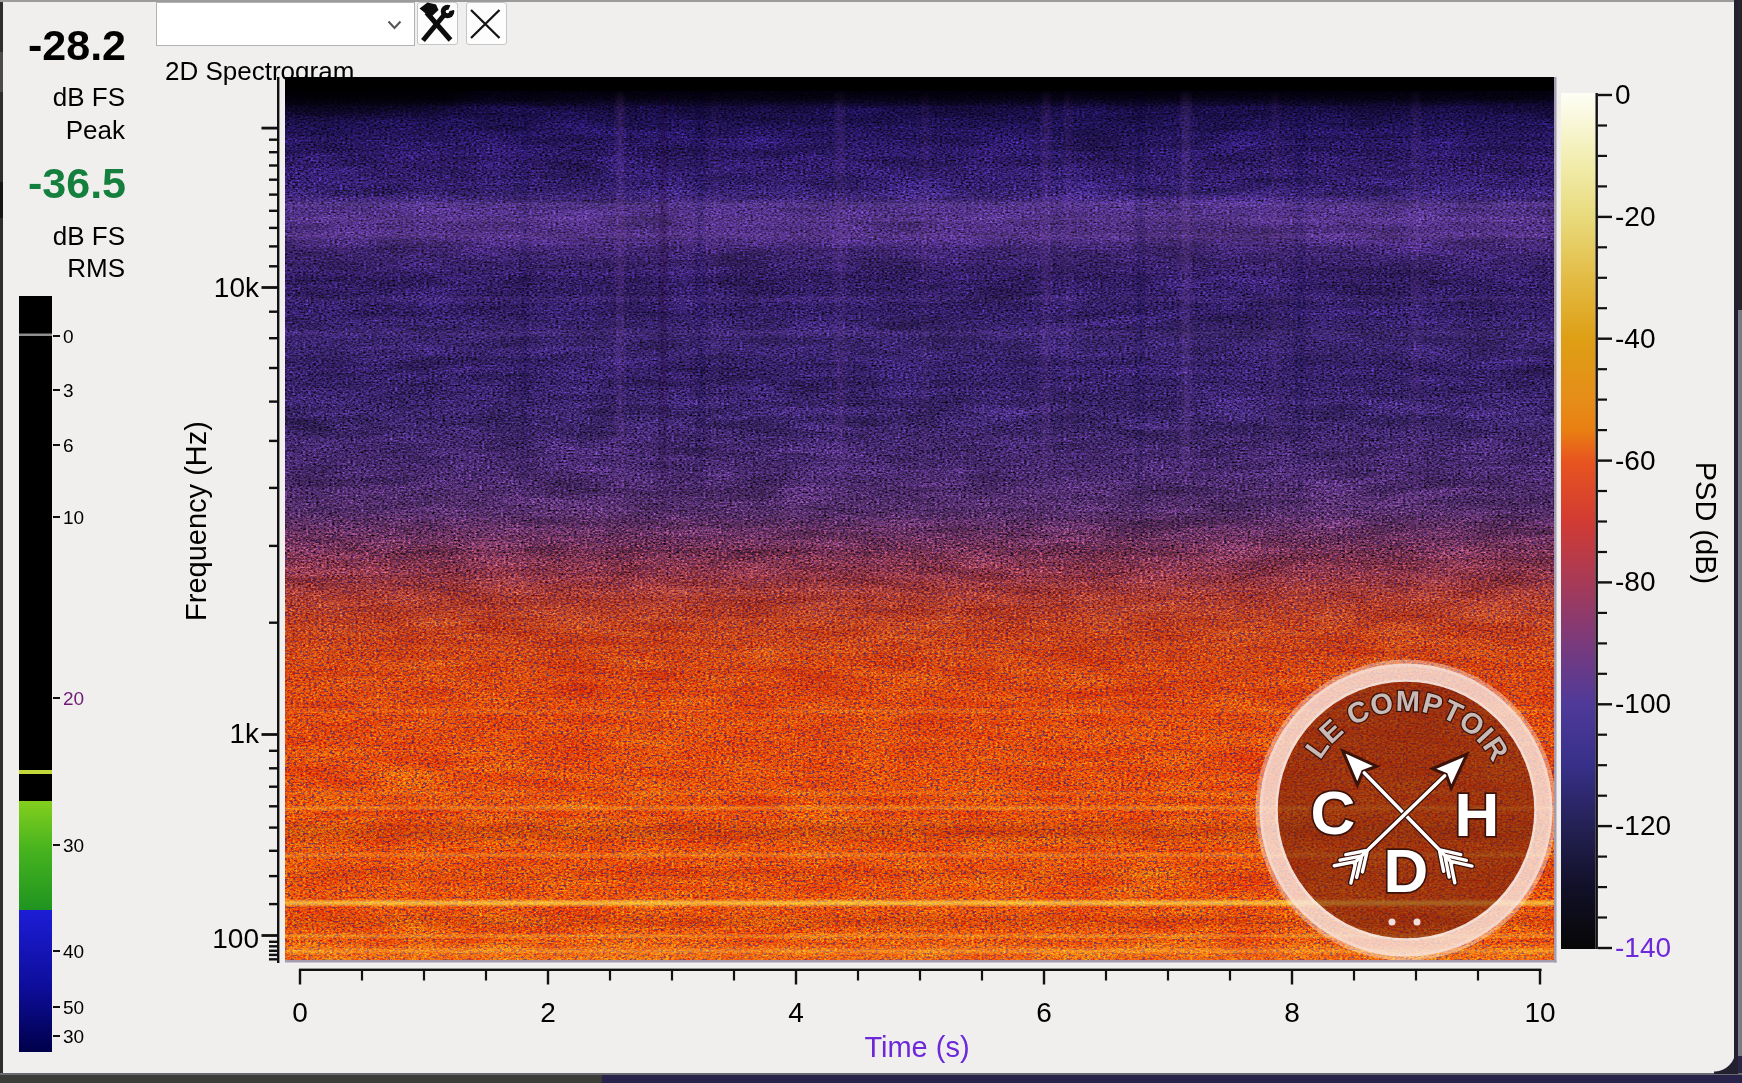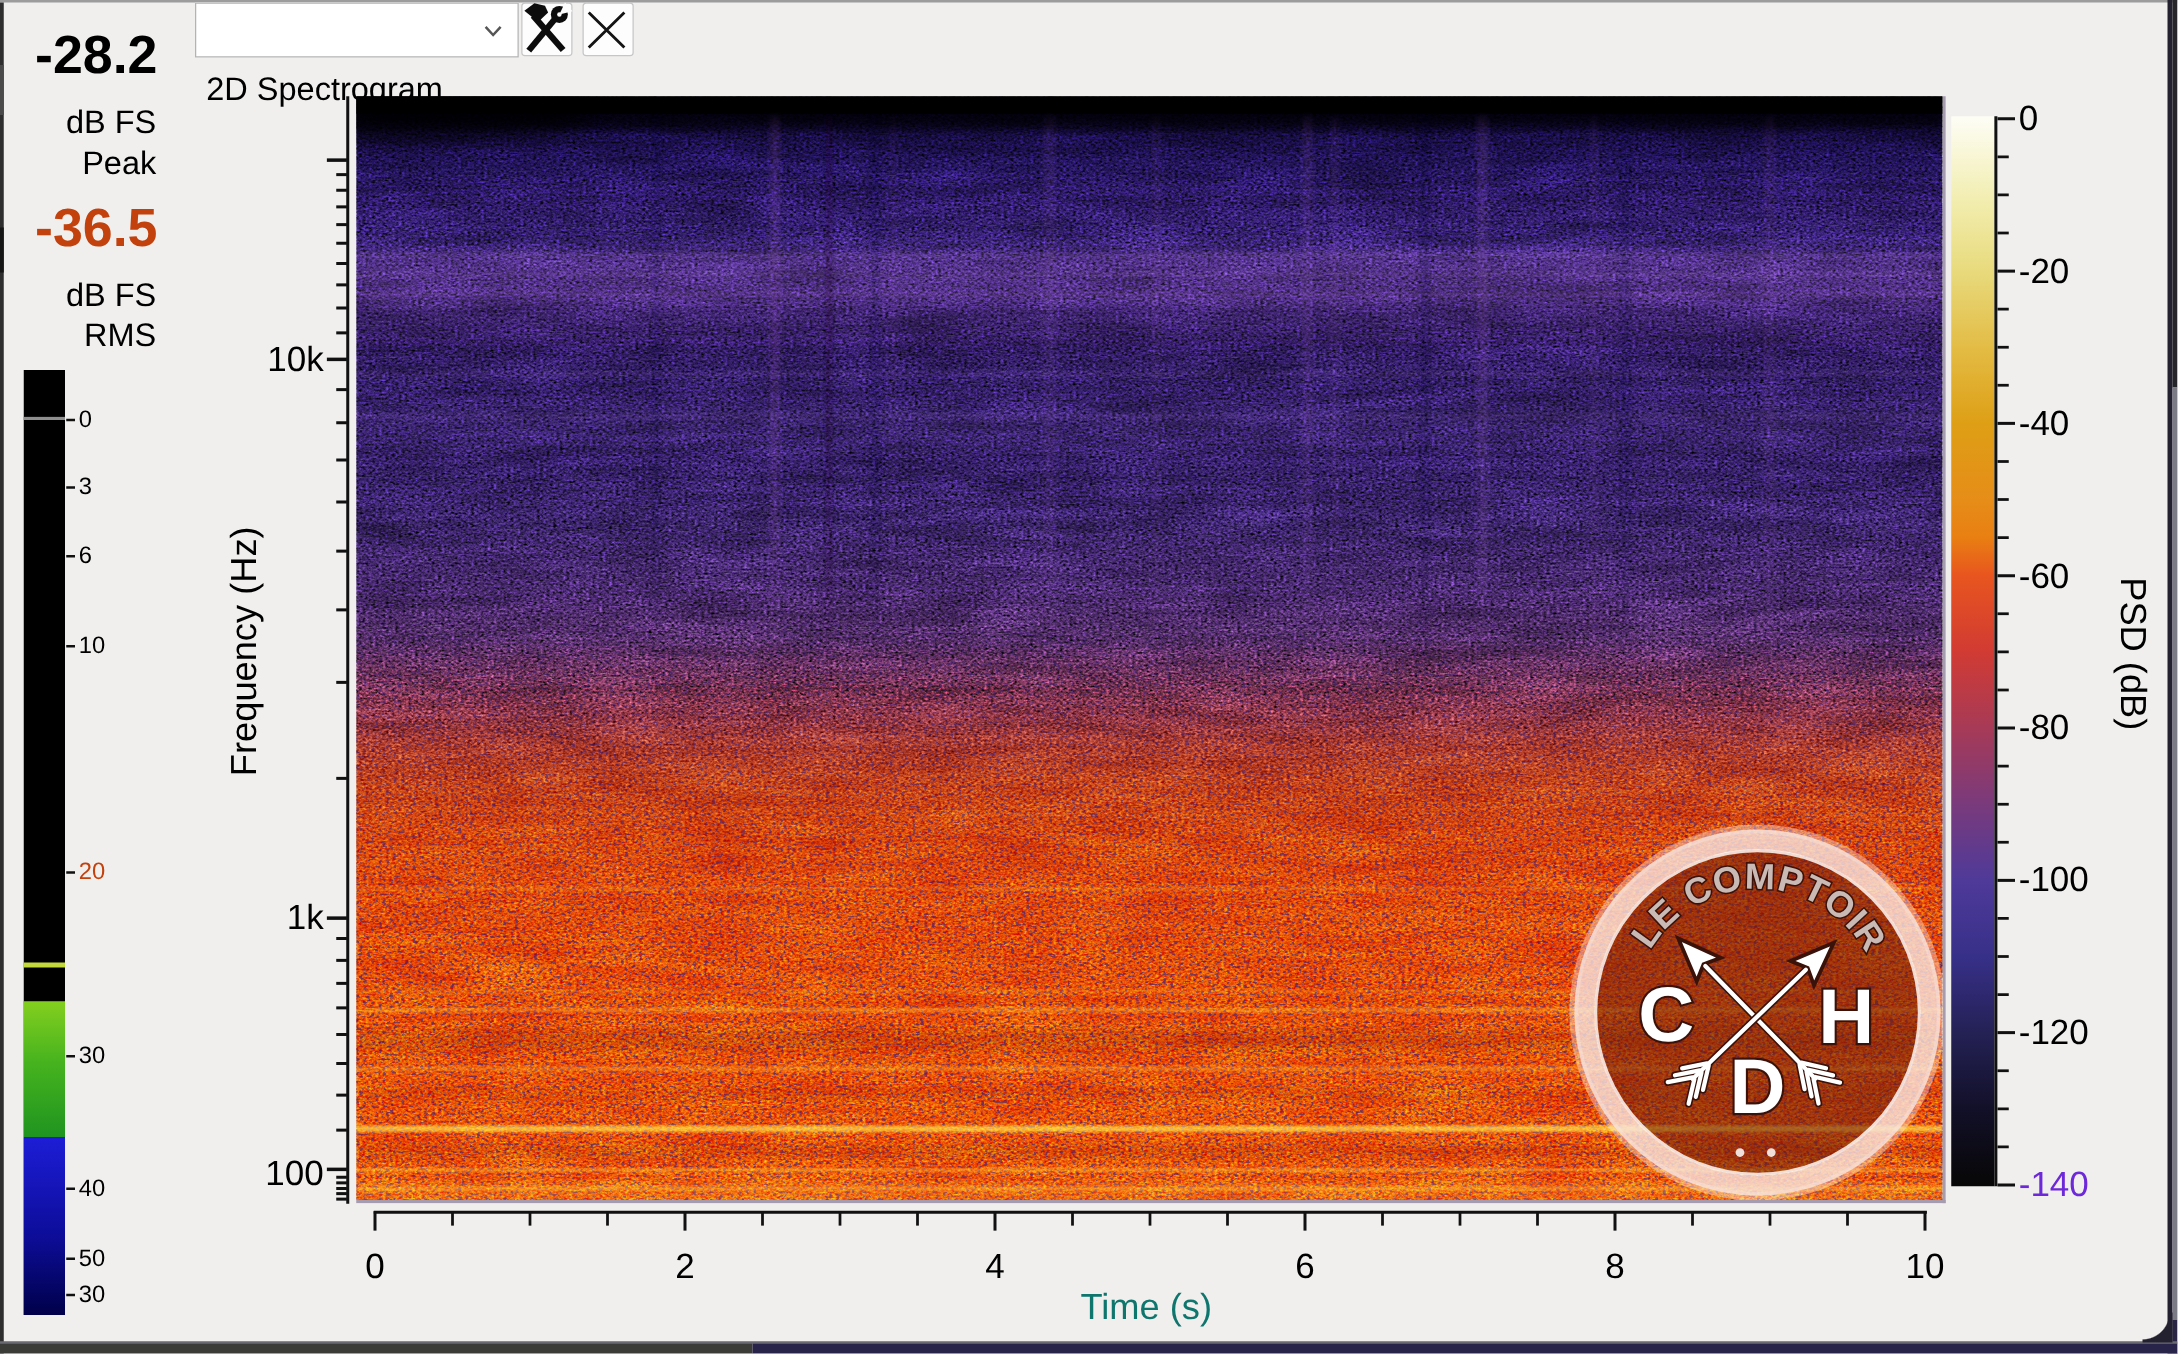--- a/index.html
+++ b/index.html
@@ -344,28 +344,28 @@
         <text x="-73" y="2" font-size="62" font-weight="700" fill="#fff" stroke="#3a120a" stroke-width="3.5" paint-order="stroke" text-anchor="middle" dominant-baseline="central" font-family="Liberation Sans,sans-serif">C</text>
         <text x="71" y="4" font-size="62" font-weight="700" fill="#fff" stroke="#3a120a" stroke-width="3.5" paint-order="stroke" text-anchor="middle" dominant-baseline="central" font-family="Liberation Sans,sans-serif">H</text>
         <text x="0" y="60" font-size="62" font-weight="700" fill="#fff" stroke="#3a120a" stroke-width="3.5" paint-order="stroke" text-anchor="middle" dominant-baseline="central" font-family="Liberation Sans,sans-serif">D</text>
         <circle cx="-14" cy="112" r="3.5" fill="rgba(255,255,255,0.85)"></circle>
         <circle cx="11" cy="112" r="3.5" fill="rgba(255,255,255,0.85)"></circle>
       </g>
     </svg>
 <div class="lbl" style="left:126px;top:45px;font-size:43px;font-weight:700;color:#000;line-height:43px;transform:translate(-100%,-50%);">-28.2</div>
 <div class="lbl" style="left:125px;top:97px;font-size:26px;font-weight:400;color:#000;line-height:26px;transform:translate(-100%,-50%);">dB&nbsp;FS</div>
 <div class="lbl" style="left:125px;top:130px;font-size:26px;font-weight:400;color:#000;line-height:26px;transform:translate(-100%,-50%);">Peak</div>
-<div class="lbl" style="left:126px;top:183px;font-size:43px;font-weight:700;color:#c2410c;line-height:43px;transform:translate(-100%,-50%);">-36.5</div>
+<div class="lbl" style="left:126px;top:183px;font-size:43px;font-weight:700;color:#15803d;line-height:43px;transform:translate(-100%,-50%);">-36.5</div>
 <div class="lbl" style="left:125px;top:236px;font-size:26px;font-weight:400;color:#000;line-height:26px;transform:translate(-100%,-50%);">dB&nbsp;FS</div>
 <div class="lbl" style="left:125px;top:268px;font-size:26px;font-weight:400;color:#000;line-height:26px;transform:translate(-100%,-50%);">RMS</div>
 <div class="lbl" style="left:63px;top:336px;font-size:19px;font-weight:400;color:#000;line-height:19px;transform:translate(0,-50%);">0</div>
 <div class="lbl" style="left:63px;top:390px;font-size:19px;font-weight:400;color:#000;line-height:19px;transform:translate(0,-50%);">3</div>
 <div class="lbl" style="left:63px;top:445px;font-size:19px;font-weight:400;color:#000;line-height:19px;transform:translate(0,-50%);">6</div>
 <div class="lbl" style="left:63px;top:517px;font-size:19px;font-weight:400;color:#000;line-height:19px;transform:translate(0,-50%);">10</div>
-<div class="lbl" style="left:63px;top:698px;font-size:19px;font-weight:400;color:#c2410c;line-height:19px;transform:translate(0,-50%);text-align:center;">20</div>
+<div class="lbl" style="left:63px;top:698px;font-size:19px;font-weight:400;color:#701a75;line-height:19px;transform:translate(0,-50%);text-align:center;">20</div>
 <div class="lbl" style="left:63px;top:845px;font-size:19px;font-weight:400;color:#000;line-height:19px;transform:translate(0,-50%);">30</div>
 <div class="lbl" style="left:63px;top:951px;font-size:19px;font-weight:400;color:#000;line-height:19px;transform:translate(0,-50%);">40</div>
 <div class="lbl" style="left:63px;top:1007px;font-size:19px;font-weight:400;color:#000;line-height:19px;transform:translate(0,-50%);">50</div>
 <div class="lbl" style="left:63px;top:1036px;font-size:19px;font-weight:400;color:#000;line-height:19px;transform:translate(0,-50%);">30</div>
 <div class="lbl" style="left:259px;top:288px;font-size:28px;font-weight:400;color:#000;line-height:28px;transform:translate(-100%,-50%);">10k</div>
 <div class="lbl" style="left:259px;top:734px;font-size:28px;font-weight:400;color:#000;line-height:28px;transform:translate(-100%,-50%);">1k</div>
 <div class="lbl" style="left:259px;top:939px;font-size:28px;font-weight:400;color:#000;line-height:28px;transform:translate(-100%,-50%);">100</div>
 <div class="lbl" style="left:300px;top:1013px;font-size:28px;font-weight:400;color:#000;line-height:28px;transform:translate(-50%,-50%);">0</div>
 <div class="lbl" style="left:548px;top:1013px;font-size:28px;font-weight:400;color:#000;line-height:28px;transform:translate(-50%,-50%);">2</div>
 <div class="lbl" style="left:796px;top:1013px;font-size:28px;font-weight:400;color:#000;line-height:28px;transform:translate(-50%,-50%);">4</div>
@@ -373,16 +373,16 @@
 <div class="lbl" style="left:1292px;top:1013px;font-size:28px;font-weight:400;color:#000;line-height:28px;transform:translate(-50%,-50%);">8</div>
 <div class="lbl" style="left:1540px;top:1013px;font-size:28px;font-weight:400;color:#000;line-height:28px;transform:translate(-50%,-50%);">10</div>
 <div class="lbl" style="left:1615px;top:95px;font-size:28px;font-weight:400;color:#000;line-height:28px;transform:translate(0,-50%);">0</div>
 <div class="lbl" style="left:1615px;top:216.9px;font-size:28px;font-weight:400;color:#000;line-height:28px;transform:translate(0,-50%);">-20</div>
 <div class="lbl" style="left:1615px;top:338.7px;font-size:28px;font-weight:400;color:#000;line-height:28px;transform:translate(0,-50%);">-40</div>
 <div class="lbl" style="left:1615px;top:460.6px;font-size:28px;font-weight:400;color:#000;line-height:28px;transform:translate(0,-50%);">-60</div>
 <div class="lbl" style="left:1615px;top:582.4px;font-size:28px;font-weight:400;color:#000;line-height:28px;transform:translate(0,-50%);">-80</div>
 <div class="lbl" style="left:1615px;top:704.3px;font-size:28px;font-weight:400;color:#000;line-height:28px;transform:translate(0,-50%);text-align:center;">-100</div>
 <div class="lbl" style="left:1615px;top:826.1px;font-size:28px;font-weight:400;color:#000;line-height:28px;transform:translate(0,-50%);">-120</div>
 <div class="lbl" style="left:1615px;top:948px;font-size:28px;font-weight:400;color:#6d28d9;line-height:28px;transform:translate(0,-50%);">-140</div>
-<div class="lbl" style="left:917px;top:1047px;font-size:29px;font-weight:400;color:#0f766e;line-height:29px;transform:translate(-50%,-50%);">Time (s)</div>
+<div class="lbl" style="left:917px;top:1047px;font-size:29px;font-weight:400;color:#6d28d9;line-height:29px;transform:translate(-50%,-50%);">Time (s)</div>
 <div class="lbl" style="left:196px;top:521px;font-size:29px;font-weight:400;color:#000;line-height:29px;transform:translate(-50%,-50%) rotate(-90deg);">Frequency (Hz)</div>
 <div class="lbl" style="left:1705px;top:523px;font-size:29px;font-weight:400;color:#000;line-height:29px;transform:translate(-50%,-50%) rotate(90deg);">PSD (dB)</div>
 <div class="lbl" style="left:165px;top:23px;font-size:26px;font-weight:400;color:#000;line-height:26px;transform:translate(0,-50%);margin-top:48px;">2D Spectrogram</div>
 </div>
 </body></html>

